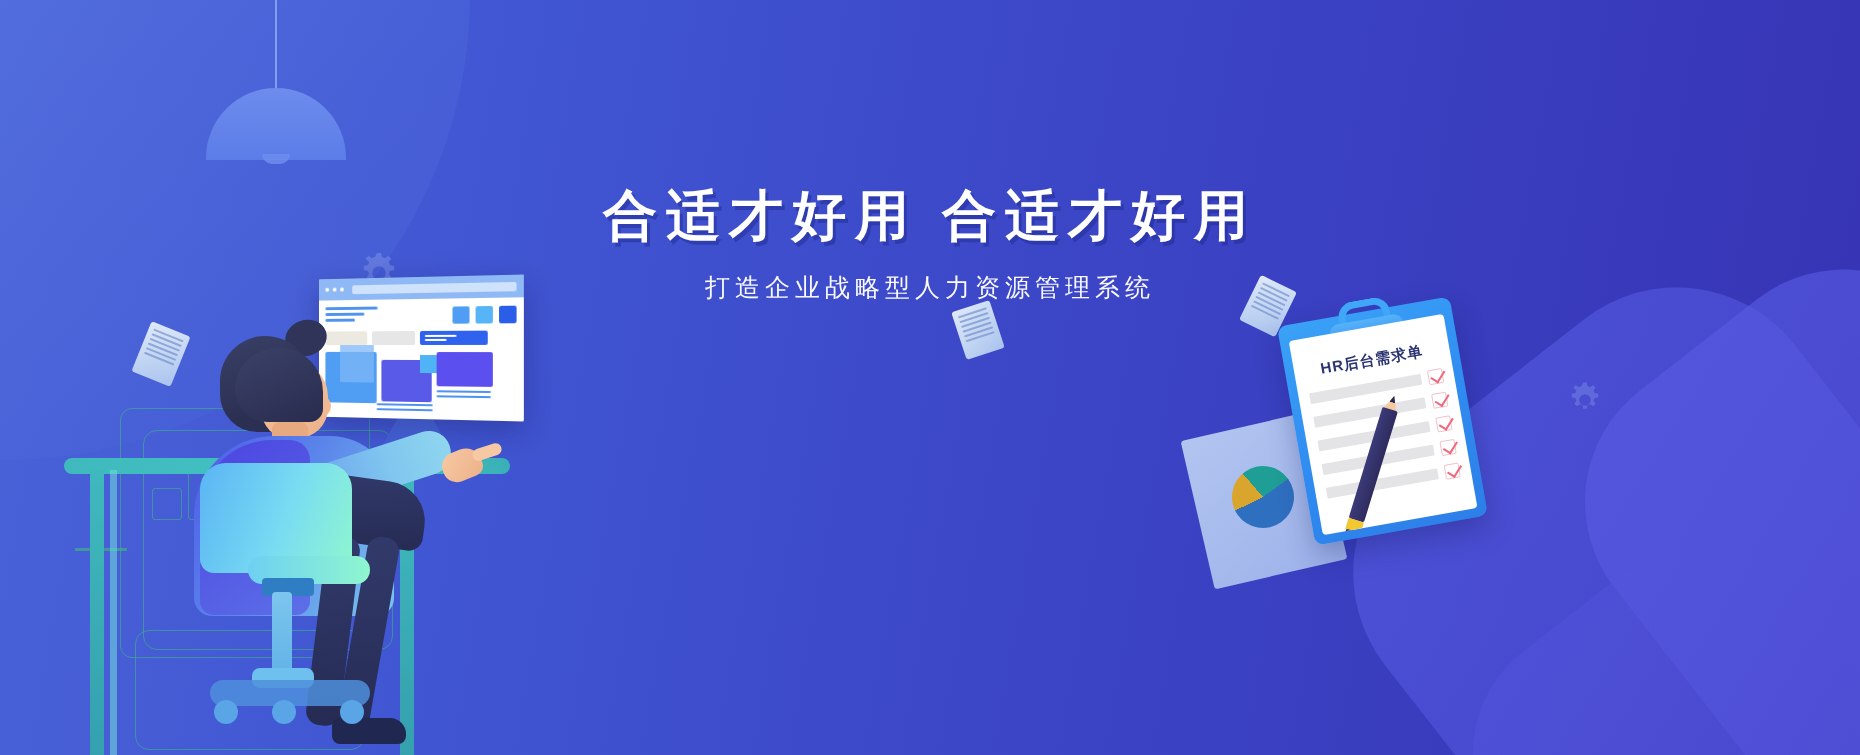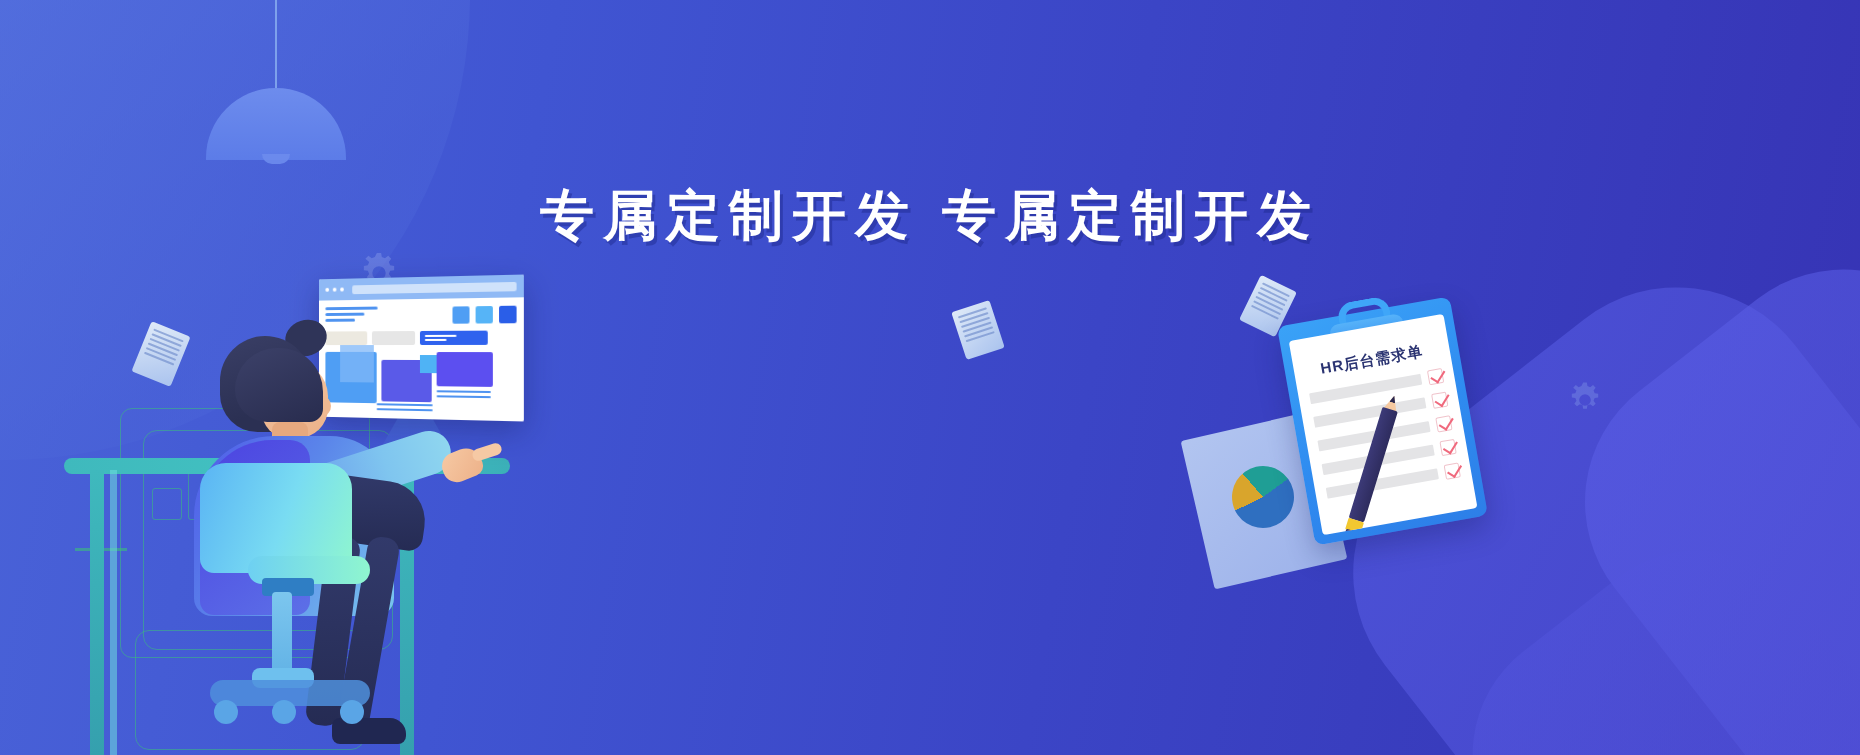--- a/index.html
+++ b/index.html
@@ -471,16 +471,17 @@
         <div class="pencil-tip"></div>
         <div class="pencil-lead"></div>
         <div class="pencil-body"></div>
         <div class="pencil-ferrule"></div>
         <div class="pencil-eraser"></div>
       </div>
     </div>
   </div>
 
   <div class="copy">
-    <h1 class="headline">专属定制开发 专属定制开发</h1>
+    <h1 class="headline">合适才好用 合适才好用</h1>
+    <p class="subline">打造企业战略型人力资源管理系统</p>
   </div>
 
 </div>
 
 </body></html>

